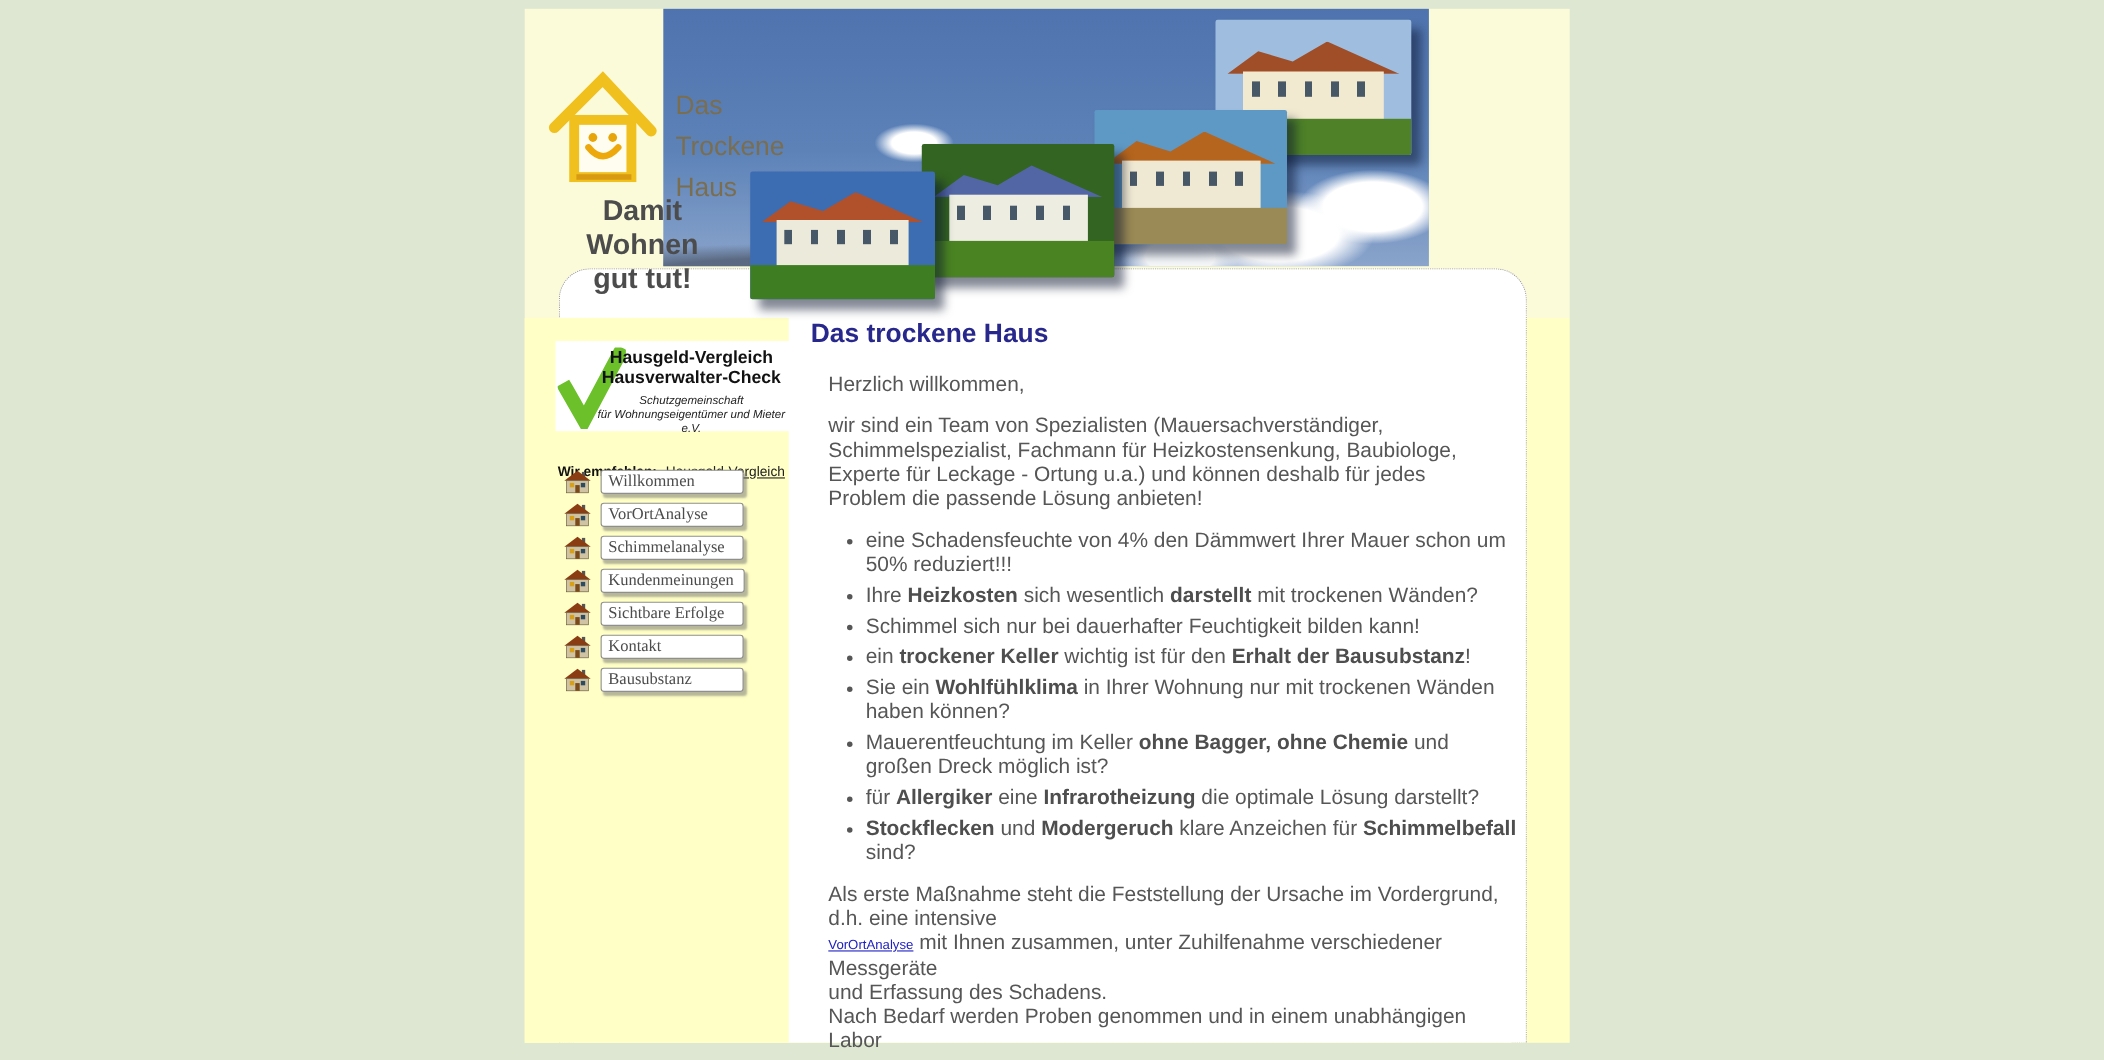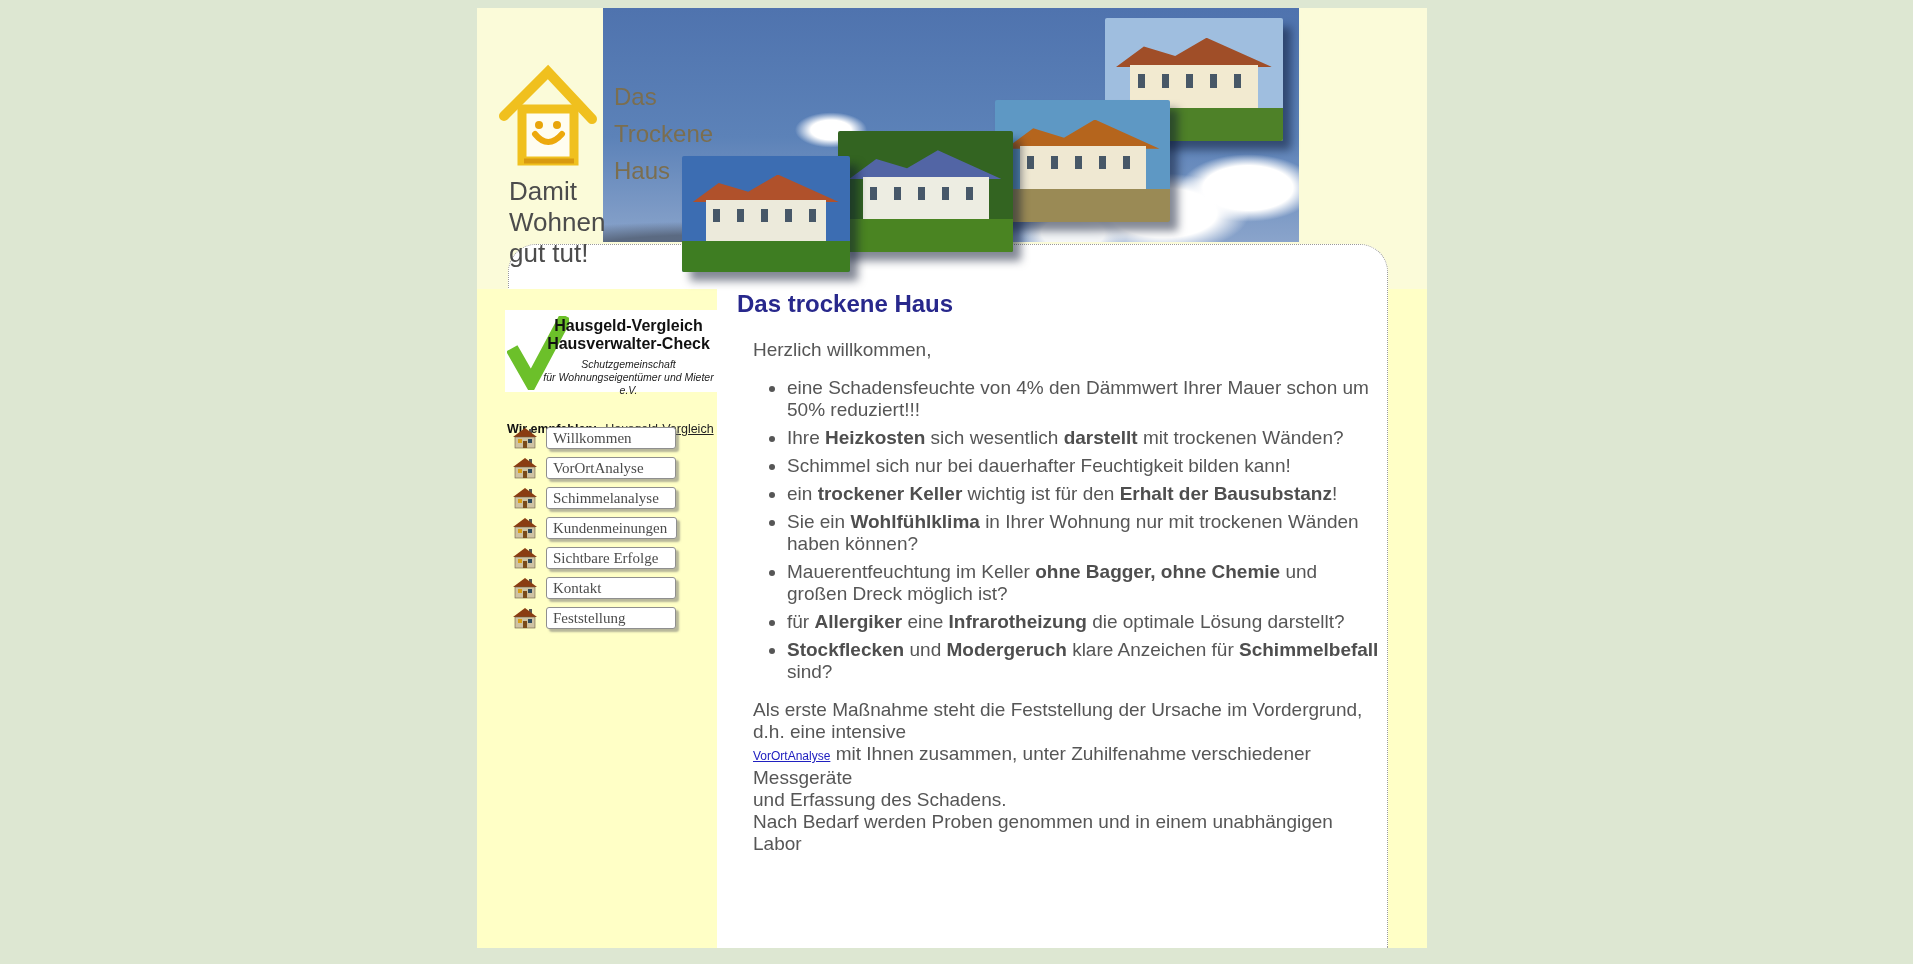--- a/index.html
+++ b/index.html
@@ -22,21 +22,21 @@
       radial-gradient(ellipse 45px 22px at 228px 122px, #ffffff 0 45%, rgba(255,255,255,0) 80%),
       radial-gradient(ellipse 320px 38px at 110px 242px, rgba(86,100,122,.9) 0 40%, rgba(86,100,122,0) 75%),
       linear-gradient(180deg,#4f73ae 0%,#5c82b8 55%,#8aa4cb 100%);
   }
   .site-title{
     position:absolute;left:11px;top:70px;z-index:6;
     font-size:24px;line-height:37px;color:#7b6e4f;white-space:pre-line;
   }
   .tagline{
     position:absolute;left:32px;top:168px;width:150px;z-index:6;
-    font-size:26px;line-height:31px;color:#4c4c4c;white-space:pre-line;
+    font-size:26px;line-height:31px;color:#4c4c4c;text-align:center;white-space:pre-line;font-weight:bold;
   }
   .logo{position:absolute;left:21px;top:54px;width:100px;height:110px;z-index:6;}
   
   .photo{position:absolute;z-index:4;border-radius:2px;overflow:hidden;
     box-shadow:8px 9px 9px rgba(10,20,45,.5);background:var(--sky);}
   .photo .roof{position:absolute;left:6%;right:6%;top:16%;height:24%;background:var(--roof);
     clip-path:polygon(0 100%,18% 30%,38% 62%,58% 0,100% 100%);}
   .photo .walls{position:absolute;left:14%;right:14%;top:38%;bottom:26%;background:var(--wall);}
   .photo .walls:after{content:"";position:absolute;left:6%;right:6%;top:22%;height:30%;
     background:repeating-linear-gradient(90deg,rgba(42,62,84,.85) 0 7px,rgba(0,0,0,0) 7px 24px);}
@@ -218,27 +218,28 @@
     </div>
     <div class="nav-row">
       <svg class="house-ic" viewBox="0 0 26 22">
           <rect x="17" y="2" width="3" height="6" fill="#555"></rect>
           <polygon points="1,10 13,1 25,10" fill="#8a3c12"></polygon>
           <rect x="3" y="10" width="20" height="11" fill="#cfc3a4" stroke="#6b5b3e" stroke-width="0.6"></rect>
           <rect x="6" y="12" width="4" height="4" fill="#d8a018"></rect>
           <rect x="16" y="12" width="4" height="4" fill="#2e4a5e"></rect>
           <rect x="11" y="14" width="4" height="7" fill="#7a4a1a"></rect>
         </svg>
-      <span class="nav-btn">Feststellung</span>
+      <span class="nav-btn">Bausubstanz</span>
     </div>
   </div>
 
   <div class="main">
     <h1>Das trockene Haus</h1>
     <p class="p-greet">Herzlich willkommen,</p>
+    <p class="p-intro">wir sind ein Team von Spezialisten (Mauersachverständiger, Schimmelspezialist, Fachmann für Heizkostensenkung, Baubiologe, Experte für Leckage - Ortung u.a.) und können deshalb für jedes Problem die passende Lösung anbieten!</p>
     <ul>
       <li><span>eine Schadensfeuchte von 4% den Dämmwert Ihrer Mauer schon um 50% reduziert!!!</span></li>
       <li><span>Ihre </span><b>Heizkosten</b><span> sich wesentlich </span><b>darstellt</b><span> mit trockenen Wänden?</span></li>
       <li><span>Schimmel sich nur bei dauerhafter Feuchtigkeit bilden kann!</span></li>
       <li><span>ein </span><b>trockener Keller</b><span> wichtig ist für den </span><b>Erhalt der Bausubstanz</b><span>!</span></li>
       <li><span>Sie ein </span><b>Wohlfühlklima</b><span> in Ihrer Wohnung nur mit trockenen Wänden haben können?</span></li>
       <li><span>Mauerentfeuchtung im Keller </span><b>ohne Bagger, ohne Chemie</b><span> und großen Dreck möglich ist?</span></li>
       <li><span>für </span><b>Allergiker</b><span> eine </span><b>Infrarotheizung</b><span> die optimale Lösung darstellt?</span></li>
       <li><b>Stockflecken</b><span> und </span><b>Modergeruch</b><span> klare Anzeichen für </span><b>Schimmelbefall</b><span> sind?</span></li>
     </ul>

